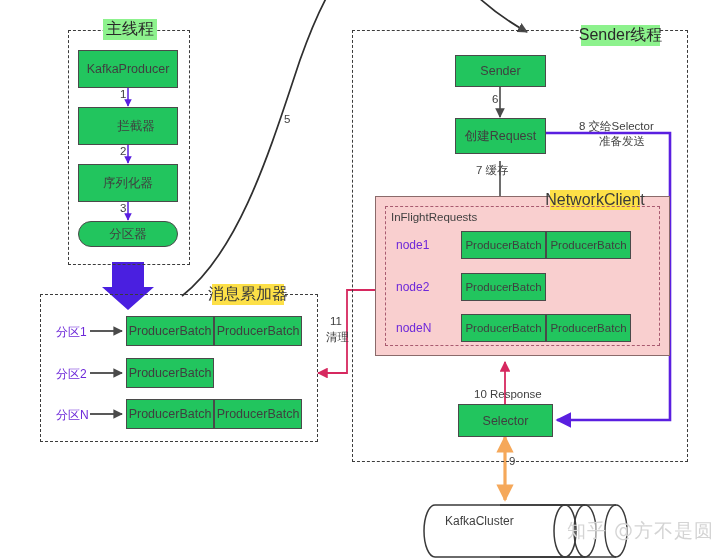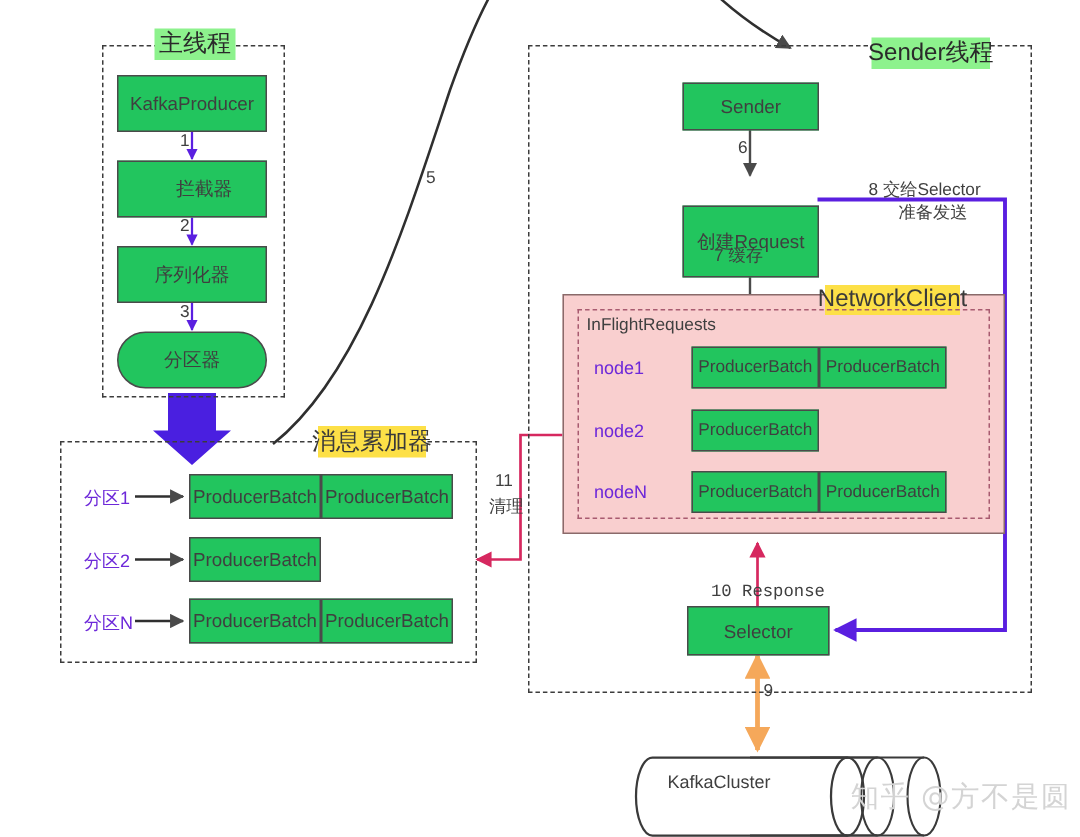--- a/index.html
+++ b/index.html
@@ -108,21 +108,21 @@
       <path d="M 616 505 A 11 26 0 0 0 616 557" fill="none" stroke="#3a3a3a" stroke-width="1.4"></path>
     </g>
   </svg>
 
   <div class="dashbox" style="left:68px;top:30px;width:122px;height:235px;"></div>
   <div class="tag tag-green" style="left:103px;top:19px;width:54px;height:21px;">主线程</div>
 
   <div class="box" style="left:78px;top:50px;width:100px;height:38px;">KafkaProducer</div>
   <div class="box" style="left:78px;top:107px;width:100px;height:38px;padding-left:16px;">拦截器</div>
   <div class="box" style="left:78px;top:164px;width:100px;height:38px;">序列化器</div>
-  <div class="box" style="left:78px;top:221px;width:100px;height:38px;border-radius:19px;">分区器</div>
+  <div class="box" style="left:78px;top:221px;width:100px;height:26px;border-radius:19px;">分区器</div>
 
   <div class="lbl" style="left:120px;top:88px;">1</div>
   <div class="lbl" style="left:120px;top:145px;">2</div>
   <div class="lbl" style="left:120px;top:202px;">3</div>
 
   <div class="dashbox" style="left:40px;top:294px;width:278px;height:148px;"></div>
   <div class="tag tag-yellow" style="left:212px;top:284px;width:72px;height:21px;">消息累加器</div>
 
   <div class="side" style="left:56px;top:324px;">分区1</div>
   <div class="side" style="left:56px;top:366px;">分区2</div>
@@ -133,21 +133,21 @@
   <div class="box" style="left:126px;top:358px;width:88px;height:30px;">ProducerBatch</div>
   <div class="box" style="left:126px;top:399px;width:88px;height:30px;">ProducerBatch</div>
   <div class="box" style="left:214px;top:399px;width:88px;height:30px;">ProducerBatch</div>
 
   <div class="lbl" style="left:284px;top:113px;">5</div>
 
   <div class="dashbox" style="left:352px;top:30px;width:336px;height:432px;"></div>
   <div class="tag tag-green" style="left:581px;top:25px;width:79px;height:21px;">Sender线程</div>
 
   <div class="box" style="left:455px;top:55px;width:91px;height:32px;">Sender</div>
-  <div class="box" style="left:455px;top:118px;width:91px;height:48px;margin-top:19px;">创建Request</div>
+  <div class="box" style="left:455px;top:118px;width:91px;height:36px;">创建Request</div>
 
   <div class="lbl" style="left:492px;top:93px;">6</div>
   <div class="lbl" style="left:476px;top:163px;">7 缓存</div>
 
   <div class="lbl" style="left:579px;top:119px;">8 交给Selector</div>
   <div class="lbl" style="left:599px;top:134px;">准备发送</div>
 
   <div class="pinkpanel" style="left:375px;top:196px;width:295px;height:160px;"></div>
   <div class="tag tag-yellow" style="left:550px;top:190px;width:90px;height:20px;">NetworkClient</div>
 
@@ -160,21 +160,21 @@
 
   <div class="box" style="left:461px;top:231px;width:85px;height:28px;font-size:11.5px;">ProducerBatch</div>
   <div class="box" style="left:546px;top:231px;width:85px;height:28px;font-size:11.5px;">ProducerBatch</div>
   <div class="box" style="left:461px;top:273px;width:85px;height:28px;font-size:11.5px;">ProducerBatch</div>
   <div class="box" style="left:461px;top:314px;width:85px;height:28px;font-size:11.5px;">ProducerBatch</div>
   <div class="box" style="left:546px;top:314px;width:85px;height:28px;font-size:11.5px;">ProducerBatch</div>
 
   <div class="lbl c" style="left:330px;top:315px;">11</div>
   <div class="lbl c" style="left:326px;top:330px;">清理</div>
 
-  <div class="lbl" style="left:474px;top:388px;font-family:Liberation Mono, monospace;">10 Response</div>
+  <div class="lbl" style="left:474px;top:388px;">10 Response</div>
 
   <div class="box" style="left:458px;top:404px;width:95px;height:33px;">Selector</div>
 
   <div class="lbl" style="left:509px;top:455px;">9</div>
 
   <div class="lbl" style="left:445px;top:514px;font-size:12px;">KafkaCluster</div>
 
   <div class="wm">知乎 @方不是圆</div>
 </div>
 

